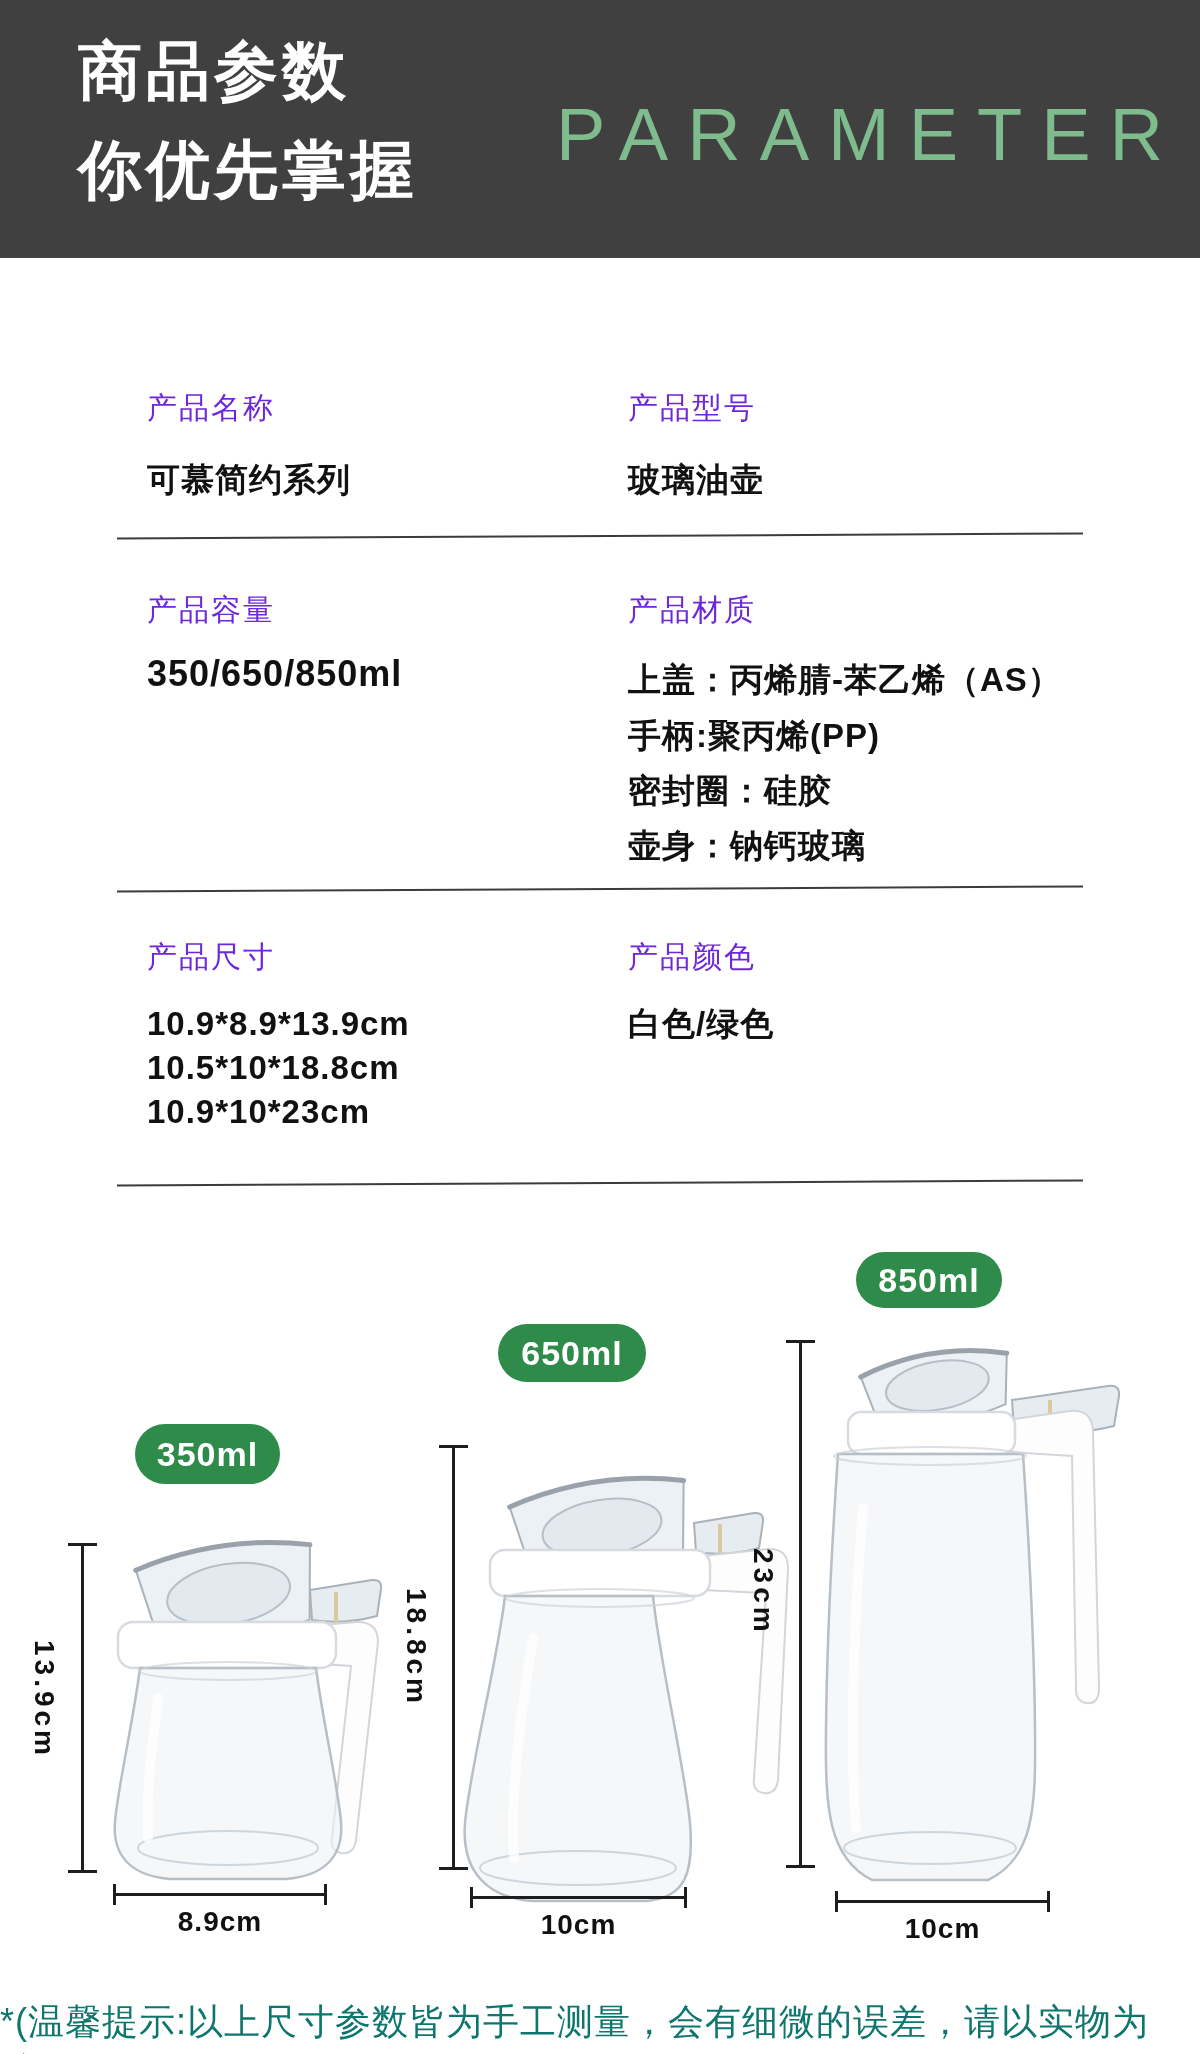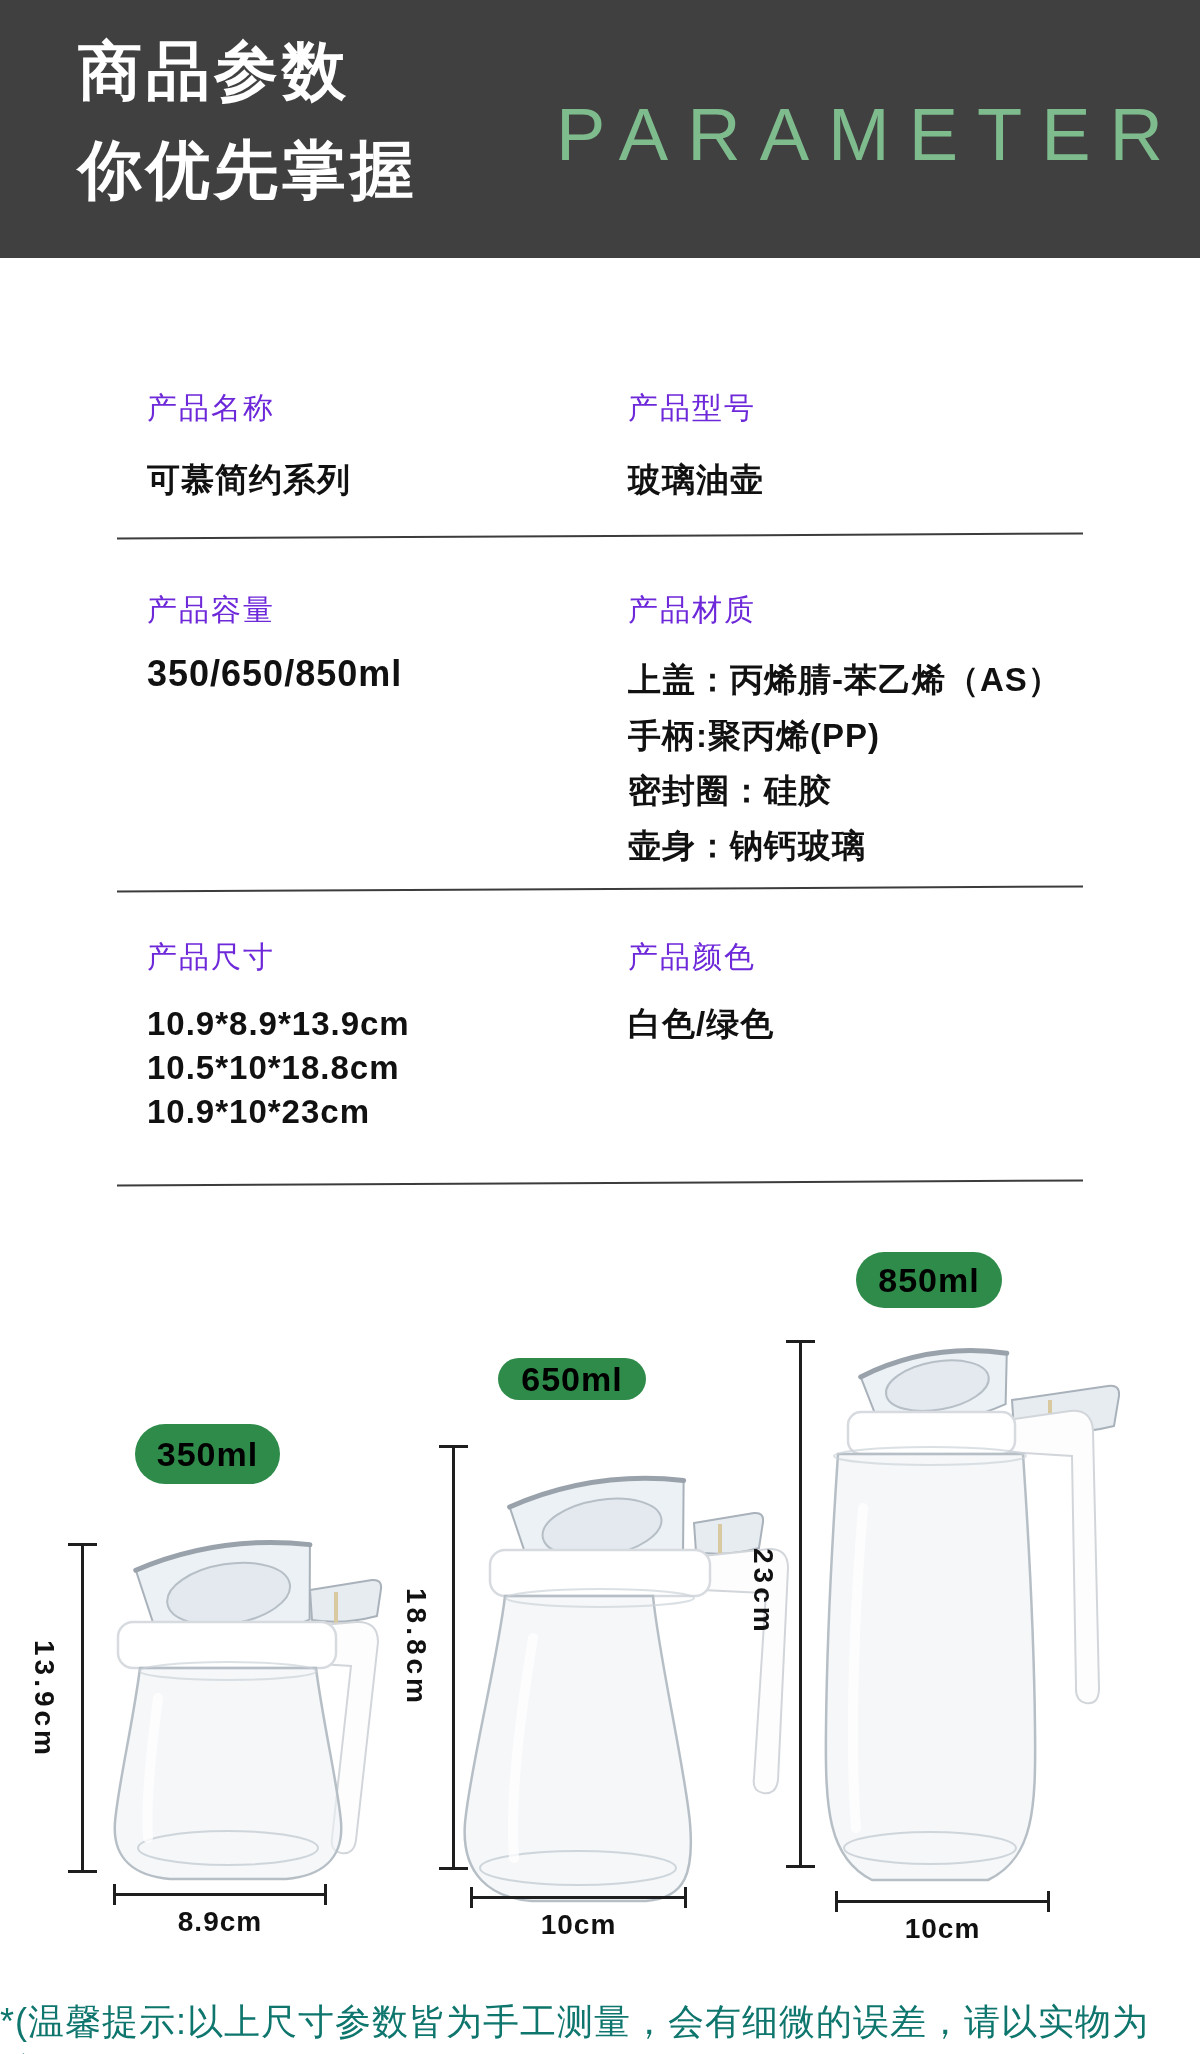--- a/index.html
+++ b/index.html
@@ -35,21 +35,21 @@
     letter-spacing:1px; white-space:nowrap;
   }
   .spec-value-multi { line-height:55px; }
   .spec-value-dims  { line-height:44px; }
   .divider {
     position:absolute; left:117px; width:966px; height:2px;
     background:#3c3c3c; transform:rotate(-0.3deg);
   }
   
   .badge {
-    position:absolute; background:#2e8b4a; color:#000000;
+    position:absolute; background:#2e8b4a; color:#ffffff;
     border-radius:32px; display:flex; align-items:center; justify-content:center;
     font-size:34px; font-weight:700; letter-spacing:1px;
   }
   
   .dim-v { position:absolute; width:3px; background:#1e1e1e; }
   .dim-v::before, .dim-v::after {
     content:""; position:absolute; left:-13px; width:29px; height:3px; background:#1e1e1e;
   }
   .dim-v::before { top:0; } .dim-v::after { bottom:0; }
   .dim-h { position:absolute; height:3px; background:#1e1e1e; }
@@ -106,21 +106,21 @@
   <div class="spec-label" style="left:147px; top:937px">产品尺寸</div>
   <div class="spec-value spec-value-dims" style="left:147px; top:1002px">10.9*8.9*13.9cm</div>
   <div class="spec-value spec-value-dims" style="left:147px; top:1046px">10.5*10*18.8cm</div>
   <div class="spec-value spec-value-dims" style="left:147px; top:1090px">10.9*10*23cm</div>
   <div class="spec-label" style="left:628px; top:937px">产品颜色</div>
   <div class="spec-value" style="left:628px; top:1002px">白色/绿色</div>
 
   <div class="divider" style="top:1182px"></div>
 
   <div class="badge" style="left:135px; top:1424px; width:145px; height:60px">350ml</div>
-  <div class="badge" style="left:498px; top:1358px; width:148px; height:42px">650ml</div>
+  <div class="badge" style="left:498px; top:1324px; width:148px; height:58px">650ml</div>
   <div class="badge" style="left:856px; top:1252px; width:146px; height:56px">850ml</div>
 
   <svg class="bottle" style="left:88px; top:1528px" width="300" height="365" viewBox="0 0 300 365">
     <g transform="rotate(-9 140 62)">
       <path d="M52 28 Q140 6 228 30 L216 104 Q140 122 64 102 Z" fill="#e9eef3" fill-opacity="0.85" stroke="#a9b2ba" stroke-width="2"></path>
       <path d="M52 28 Q140 6 228 30" fill="none" stroke="#99a2ab" stroke-width="5" stroke-linecap="round"></path>
       <ellipse cx="140" cy="66" rx="62" ry="30" fill="#dde4ea" fill-opacity="0.6" stroke="#b6bec6" stroke-width="2"></ellipse>
     </g>
     <path d="M222 62 L284 52 Q294 51 293 61 L289 88 Q255 97 224 92 Z" fill="#e4eaf0" fill-opacity="0.9" stroke="#a9b2ba" stroke-width="2"></path>
     <rect x="246" y="64" width="4" height="34" fill="#d9c9a0"></rect>

